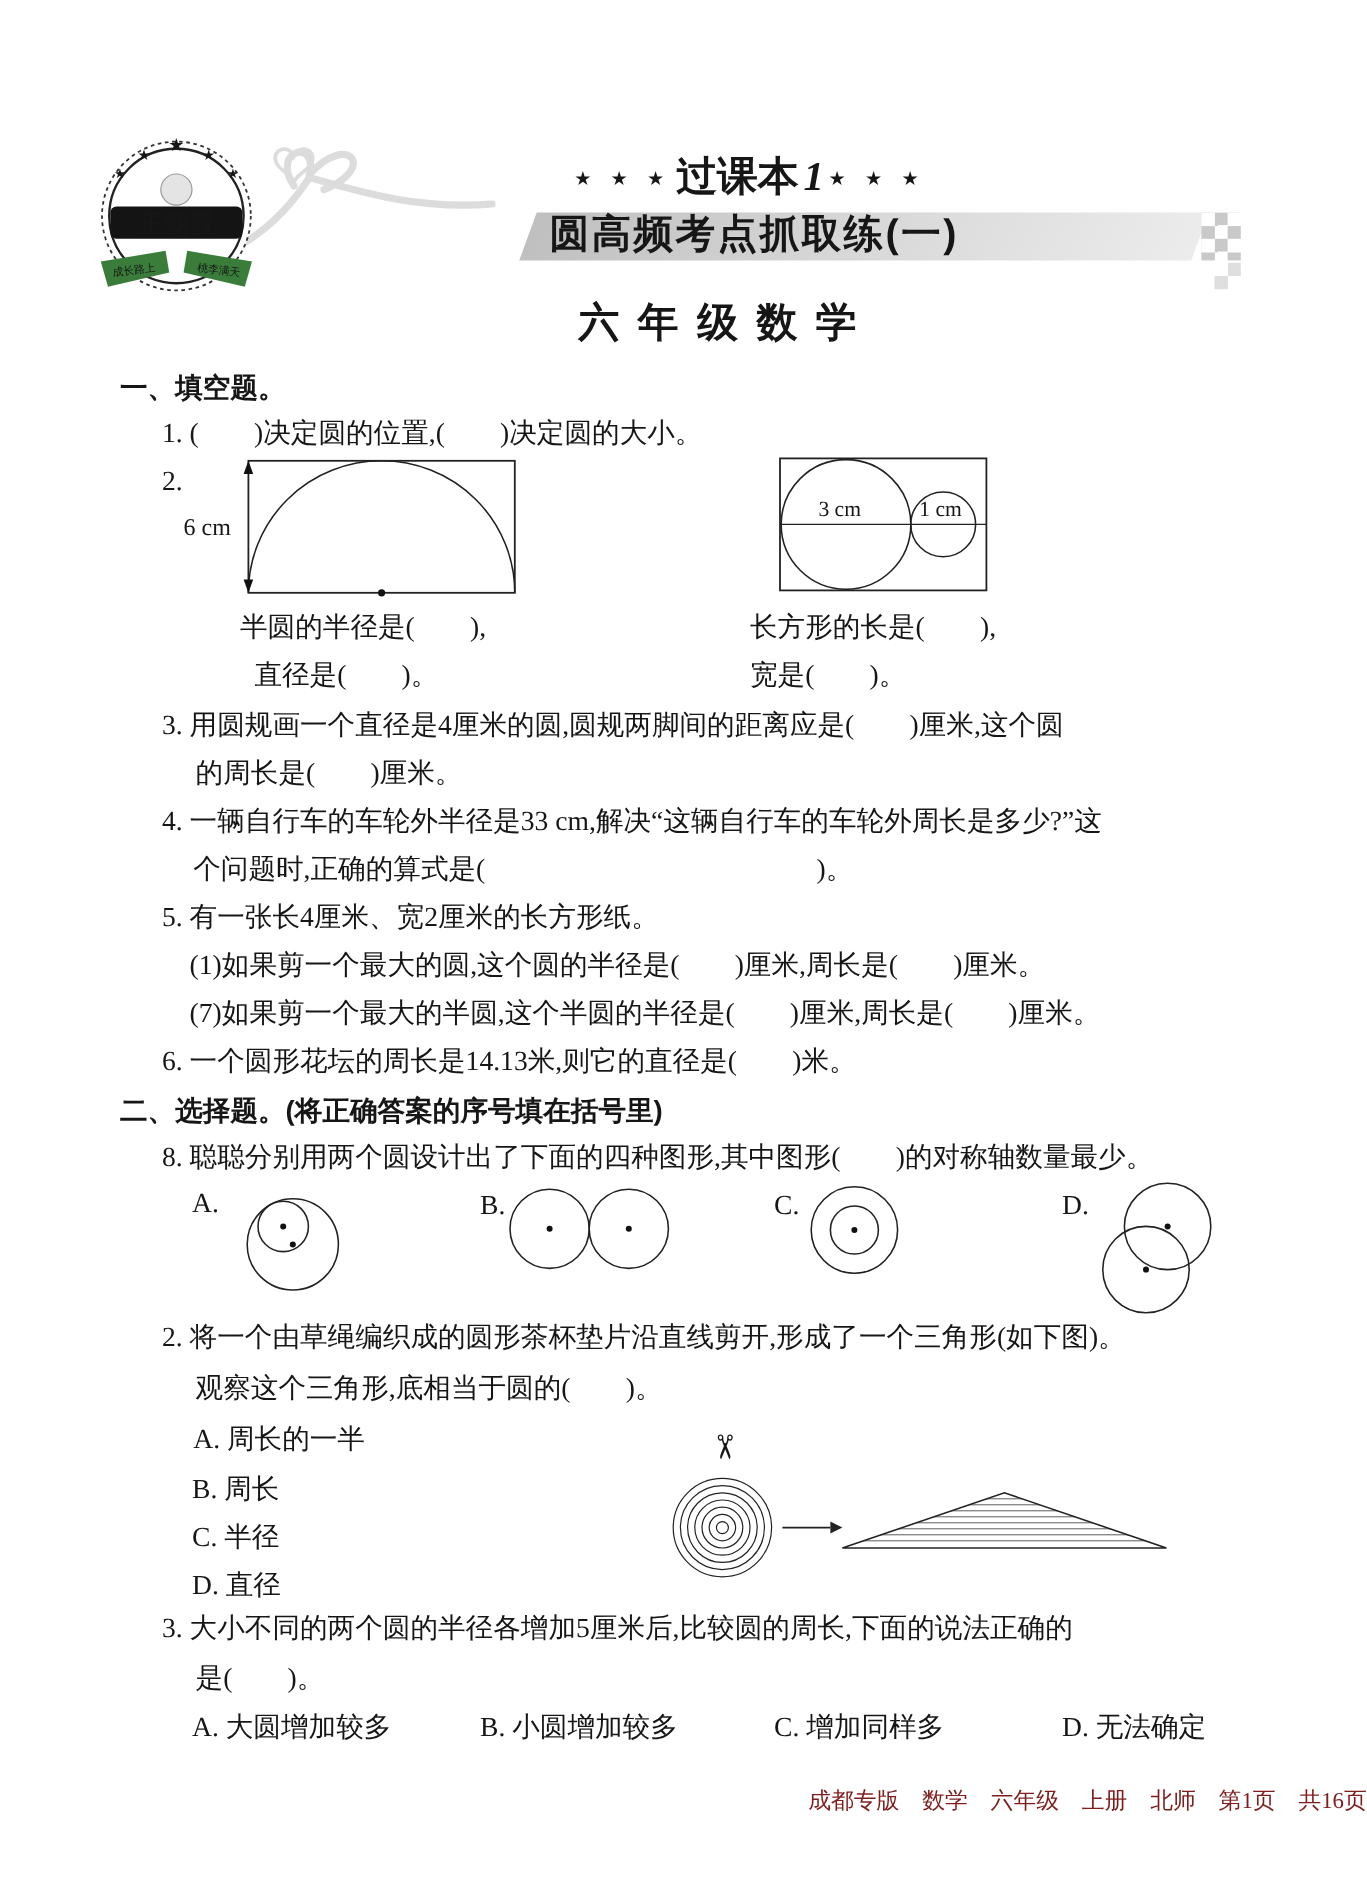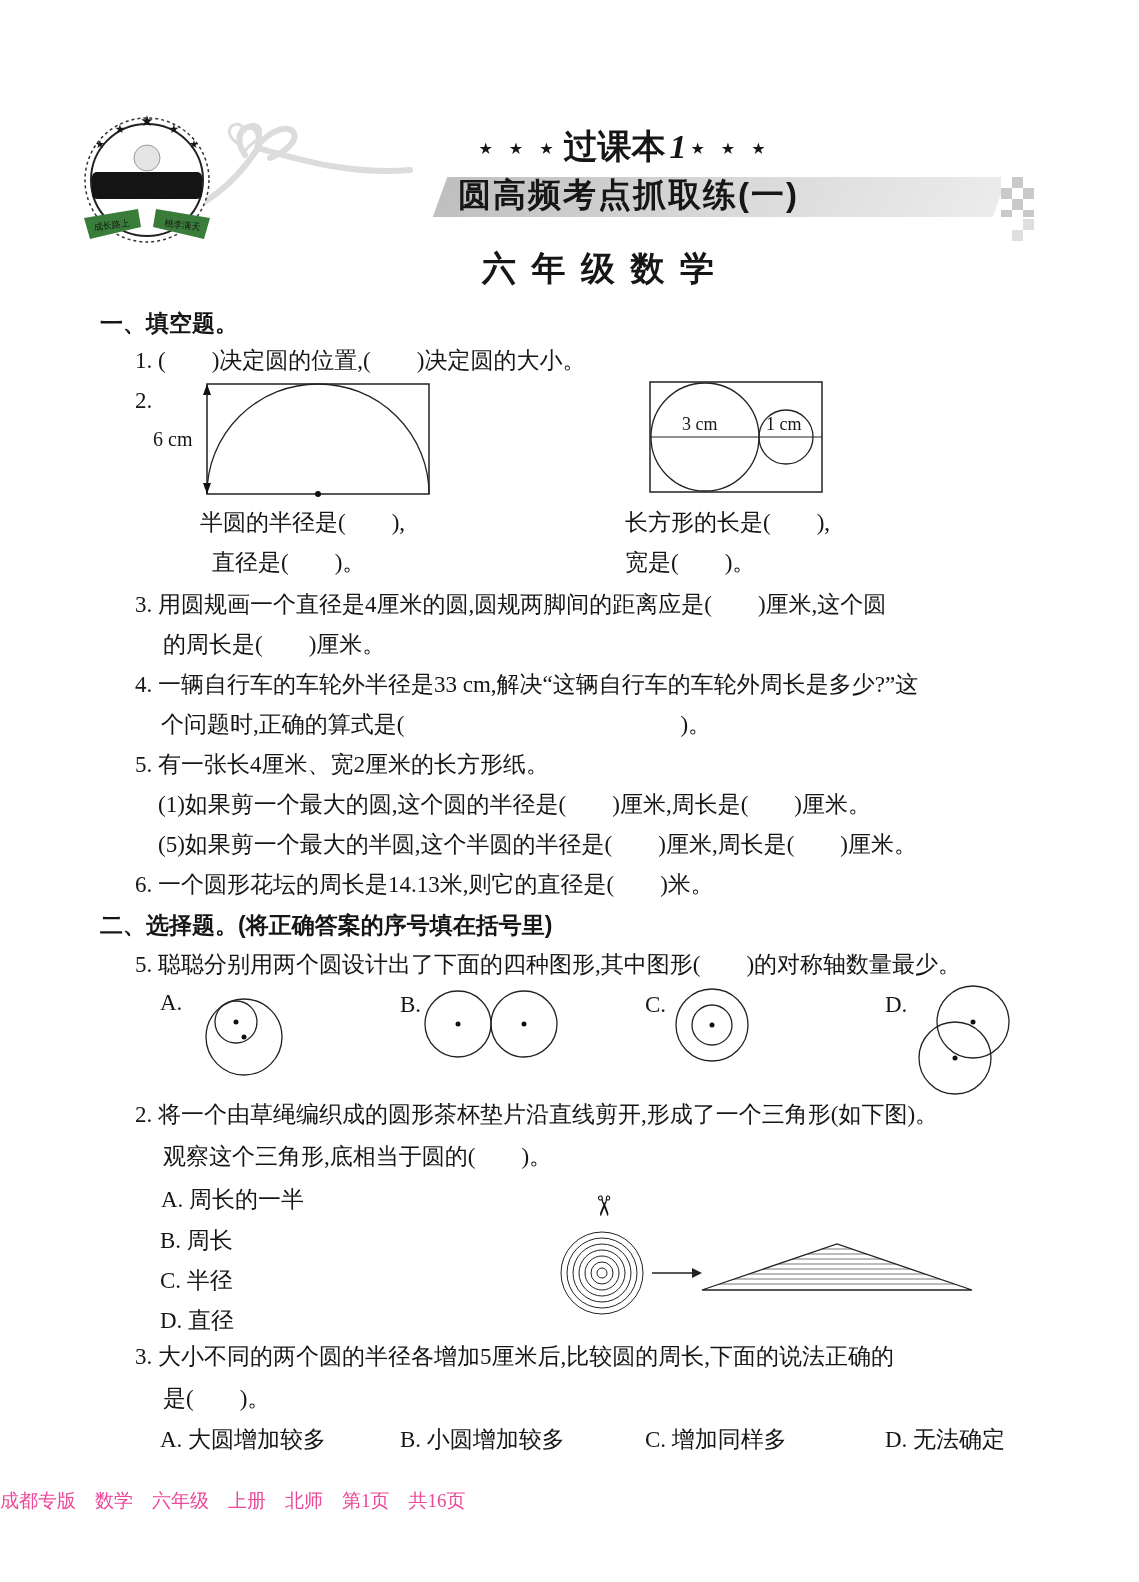--- a/index.html
+++ b/index.html
@@ -24,21 +24,21 @@
     left:440px; top:177px; width:560px; height:40px;
     background:linear-gradient(100deg,#bfbfbf 0%, #d6d6d6 45%, #ececec 100%);
     transform:skewX(-20deg);
   }
   .banner-text { left:458px; top:180px; font-size:33px; letter-spacing:2px; }
   .checker {
     background-image:conic-gradient(#c9c9c9 90deg, #ffffff 90deg 180deg, #c9c9c9 180deg 270deg, #ffffff 270deg);
     background-size:22px 22px;
   }
   .grade-line { top:246px; left:0; width:100%; padding-left:60px; text-align:center; font-size:34px; letter-spacing:3px; }
-  .footer-line { top:1488px; left:0; width:100%; text-align:left; font-size:19px; color:#ec4899; }
+  .footer-line { top:1488px; left:0; width:100%; text-align:right; font-size:19px; color:#7f1d1d; }
   svg { display:block; }
   svg text { font-family:"Liberation Serif", serif; fill:#161616; }
 </style>
 </head>
 <body>
 
 <div class="page">
 
   <svg class="abs" style="left:150px;top:100px;" width="280" height="130" viewBox="0 0 280 130">
     <g fill="none" stroke="#dcdcdc" stroke-width="6" stroke-linecap="round">
@@ -110,27 +110,27 @@
   <div class="line" style="left:625px;top:548px;">宽是(　　)。</div>
 
   <div class="line" style="left:135px;top:590px;">3. 用圆规画一个直径是4厘米的圆,圆规两脚间的距离应是(　　)厘米,这个圆</div>
   <div class="line" style="left:163px;top:630px;">的周长是(　　)厘米。</div>
 
   <div class="line" style="left:135px;top:670px;">4. 一辆自行车的车轮外半径是33 cm,解决“这辆自行车的车轮外周长是多少?”这</div>
   <div class="line" style="left:161px;top:710px;">个问题时,正确的算式是(　　　　　　　　　　　　)。</div>
 
   <div class="line" style="left:135px;top:750px;">5. 有一张长4厘米、宽2厘米的长方形纸。</div>
   <div class="line" style="left:158px;top:790px;">(1)如果剪一个最大的圆,这个圆的半径是(　　)厘米,周长是(　　)厘米。</div>
-  <div class="line" style="left:158px;top:830px;">(5)如果剪一个最大的半圆,这个半圆的半径是(　　)厘米,周长是(　　)厘米。</div>
+  <div class="line" style="left:158px;top:830px;">(7)如果剪一个最大的半圆,这个半圆的半径是(　　)厘米,周长是(　　)厘米。</div>
 
   <div class="line" style="left:135px;top:870px;">6. 一个圆形花坛的周长是14.13米,则它的直径是(　　)米。</div>
 
   <div class="line h" style="left:100px;top:910px;">二、选择题。(将正确答案的序号填在括号里)</div>
 
-  <div class="line" style="left:135px;top:950px;">5. 聪聪分别用两个圆设计出了下面的四种图形,其中图形(　　)的对称轴数量最少。</div>
+  <div class="line" style="left:135px;top:950px;">8. 聪聪分别用两个圆设计出了下面的四种图形,其中图形(　　)的对称轴数量最少。</div>
 
   <div class="line" style="left:160px;top:988px;">A.</div>
   <svg class="abs" style="left:182px;top:985px;" width="120" height="100" viewBox="0 0 120 100">
     <circle cx="62" cy="52" r="38" fill="none" stroke="#222" stroke-width="1.3"></circle>
     <circle cx="54" cy="37" r="21" fill="none" stroke="#222" stroke-width="1.3"></circle>
     <circle cx="54" cy="37" r="2.5" fill="#111"></circle>
     <circle cx="62" cy="52" r="2.5" fill="#111"></circle>
   </svg>
 
   <div class="line" style="left:400px;top:990px;">B.</div>

